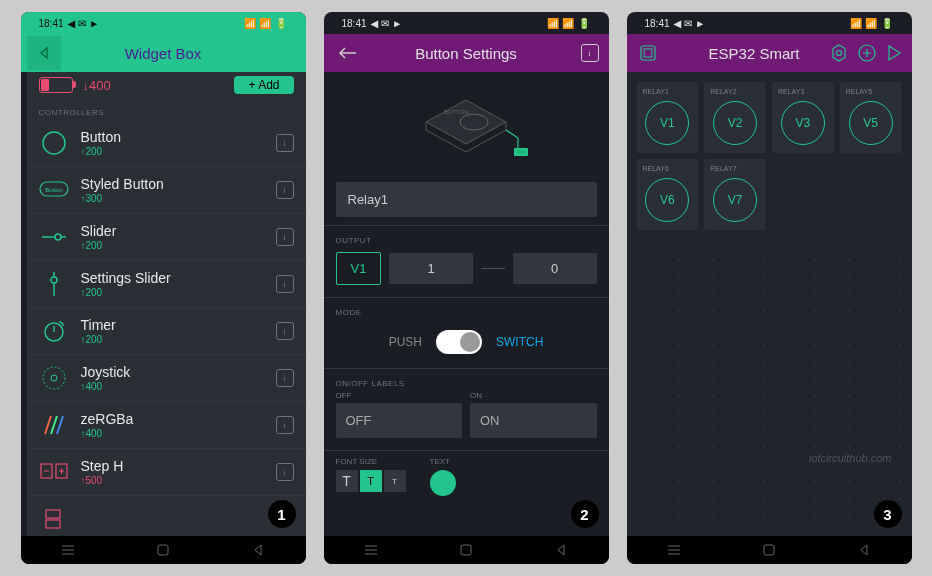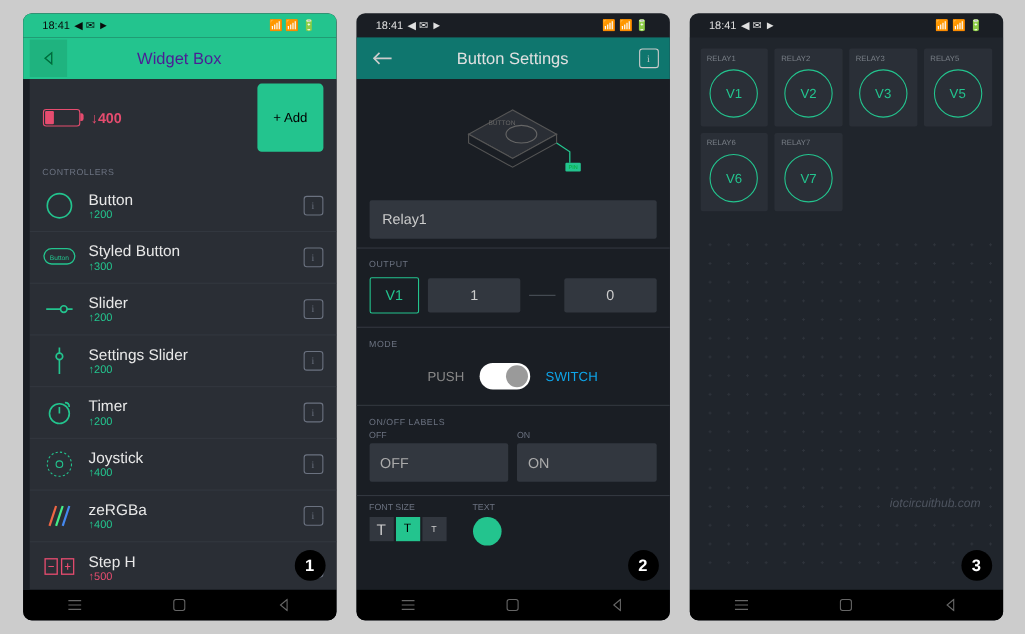--- a/index.html
+++ b/index.html
@@ -3,37 +3,37 @@
 <meta charset="utf-8">
 <style>
   * { margin: 0; padding: 0; box-sizing: border-box; font-family: -apple-system, Helvetica, Arial, sans-serif; }
   body { background: #cccccc; width: 932px; height: 576px; overflow: hidden; display: flex; justify-content: center; gap: 18px; padding: 12px 20px; }
   .phone { width: 285px; height: 552px; background: #1a1e24; border-radius: 8px; overflow: hidden; position: relative; display: flex; flex-direction: column; }
   .status-bar { height: 22px; background: transparent; display: flex; justify-content: space-between; align-items: center; padding: 0 18px; font-size: 10px; color: #0a0a0a; }
   .status-bar.light { color: #e0e0e0; }
   .status-icons { display: flex; gap: 4px; align-items: center; }
   .app-bar { height: 38px; display: flex; align-items: center; justify-content: center; position: relative; }
   .app-bar.green { background: #23c48e; color: #4c1d95; }
-  .app-bar.dark { background: #0f766e; color: #e0e0e0; }
+  .app-bar.dark { background: #701a75; color: #e0e0e0; }
   .app-bar-title { font-size: 15px; font-weight: 400; }
   .app-bar .left-slot { position: absolute; left: 6px; top: 0; bottom: 0; display: flex; align-items: center; }
   .app-bar .right-slot { position: absolute; right: 10px; top: 0; bottom: 0; display: flex; align-items: center; gap: 10px; }
   .back-triangle { width: 34px; height: 34px; background: #1fb37f; display: flex; align-items: center; justify-content: center; }
   .content { flex: 1; overflow: hidden; background: #2a2e35; position: relative; }
   .content.dark2 { background: #1a1e24; }
   .content.dashboard { background: #20252c; }
   .nav-bar { height: 28px; background: #000; display: flex; justify-content: space-around; align-items: center; }
   .nav-bar div { width: 12px; height: 12px; display: flex; align-items: center; justify-content: center; }
   .section-label { font-size: 8px; letter-spacing: 0.5px; color: #6b7280; padding: 6px 12px 3px; text-transform: uppercase; }
   .balance-row { display: flex; align-items: center; padding: 4px 12px 8px; gap: 10px; }
   .battery { width: 34px; height: 16px; border: 1.5px solid #e64c6f; border-radius: 3px; position: relative; }
   .battery::after { content: ''; position: absolute; right: -4px; top: 3px; width: 3px; height: 7px; background: #e64c6f; border-radius: 0 2px 2px 0; }
   .battery::before { content: ''; position: absolute; left: 1px; top: 1px; bottom: 1px; width: 8px; background: #e64c6f; border-radius: 1px; }
-  .balance-val { color: #e64c6f; font-size: 13px; font-weight: 700; }
-  .add-btn { margin-left: auto; background: #23c48e; color: #000; border: none; border-radius: 4px; padding: 24px 14px; font-size: 12px; }
+  .balance-val { color: #e64c6f; font-size: 13px; font-weight: 400; }
+  .add-btn { margin-left: auto; background: #23c48e; color: #000; border: none; border-radius: 4px; padding: 2px 14px; font-size: 12px; }
   .widget-row { display: flex; align-items: center; padding: 8px 12px; gap: 12px; border-bottom: 1px solid #32373f; }
   .widget-row:last-child { border-bottom: none; }
   .widget-icon { width: 30px; height: 30px; display: flex; align-items: center; justify-content: center; flex-shrink: 0; }
   .widget-text { flex: 1; }
   .widget-name { color: #e8e8e8; font-size: 14px; }
   .widget-cost { color: #23c48e; font-size: 10px; margin-top: 1px; }
   .widget-cost.red { color: #e64c6f; }
   .info-box { width: 18px; height: 18px; border: 1px solid #6b7280; border-radius: 3px; display: flex; align-items: center; justify-content: center; color: #6b7280; font-size: 9px; font-family: serif; }
   .illus { height: 110px; display: flex; align-items: center; justify-content: center; }
   .text-input { margin: 0 12px 8px; background: #32373f; color: #ccc; padding: 10px 12px; font-size: 13px; border-radius: 2px; }
@@ -345,20 +345,43 @@
 <div class="phone">
   <div class="status-bar light">
     <div class="status-icons">
         <span>18:41</span>
         <span>◀ ✉ ►</span>
       </div>
     <div class="status-icons">
         <span>📶 📶 🔋</span>
       </div>
   </div>
+  <div class="app-bar dark">
+    <div class="left-slot" style="left:12px">
+      <svg width="18" height="18" class="top-icon">
+          <rect x="2" y="2" width="14" height="14" rx="2" fill="none" stroke="#23c48e" stroke-width="1.2"></rect>
+          <rect x="5" y="5" width="8" height="8" fill="none" stroke="#23c48e" stroke-width="1"></rect>
+        </svg>
+    </div>
+    <div class="app-bar-title" style="margin-left:-30px">ESP32 Smart</div>
+    <div class="right-slot">
+      <svg width="18" height="18">
+          <polygon points="9,1 15,4.5 15,13.5 9,17 3,13.5 3,4.5" fill="none" stroke="#23c48e" stroke-width="1.2"></polygon>
+          <circle cx="9" cy="9" r="2.5" fill="none" stroke="#23c48e" stroke-width="1.2"></circle>
+        </svg>
+      <svg width="18" height="18">
+          <circle cx="9" cy="9" r="8" fill="none" stroke="#23c48e" stroke-width="1.2"></circle>
+          <line x1="9" y1="5" x2="9" y2="13" stroke="#23c48e" stroke-width="1.2"></line>
+          <line x1="5" y1="9" x2="13" y2="9" stroke="#23c48e" stroke-width="1.2"></line>
+        </svg>
+      <svg width="16" height="18">
+          <path d="M3 2 L14 9 L3 16 Z" fill="none" stroke="#23c48e" stroke-width="1.2"></path>
+        </svg>
+    </div>
+  </div>
   <div class="content dashboard">
     <div class="grid-bg"></div>
     <div class="relay-grid">
       <div class="relay-cell">
           <div class="relay-label">RELAY1</div>
           <div class="relay-circle">V1</div>
         </div>
       <div class="relay-cell">
           <div class="relay-label">RELAY2</div>
           <div class="relay-circle">V2</div>

